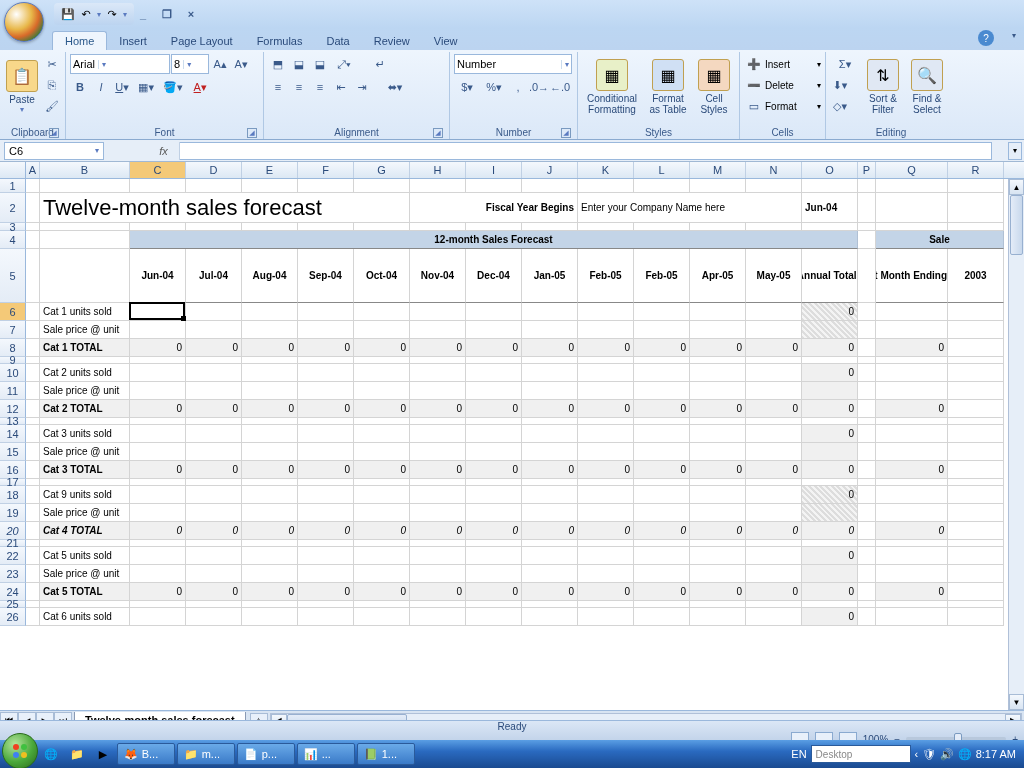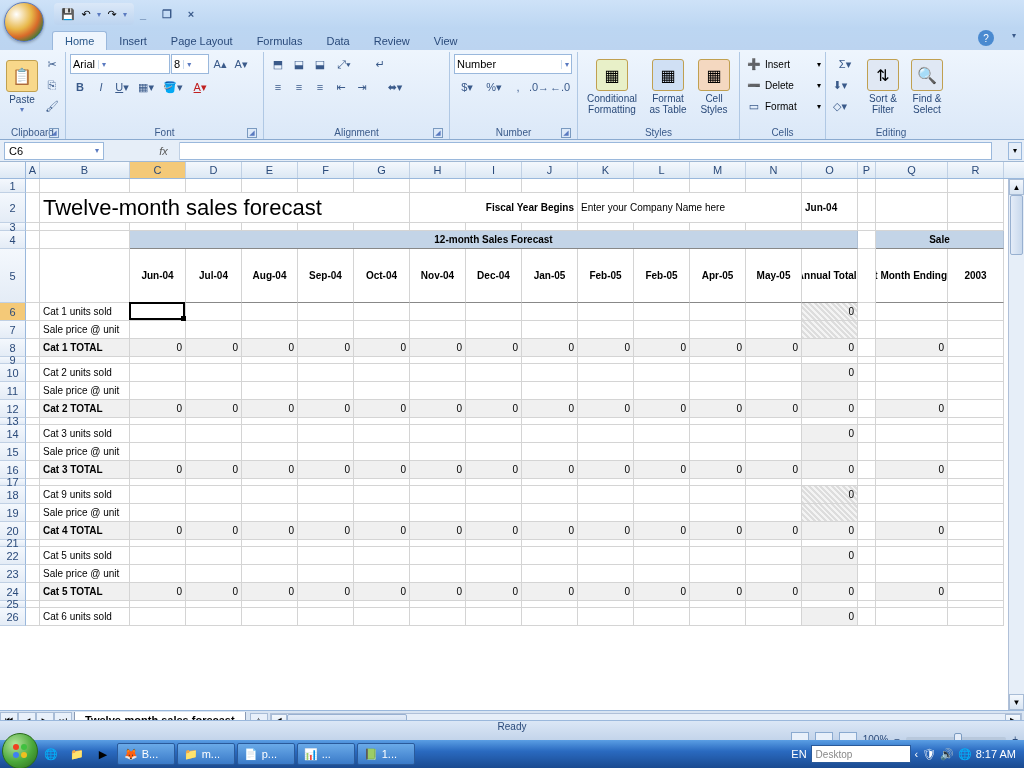--- a/index.html
+++ b/index.html
@@ -690,21 +690,21 @@
         <div class="cell " style="width: 56px; height: 18px;"></div>
         <div class="cell " style="width: 56px; height: 18px;"></div>
         <div class="cell " style="width: 56px; height: 18px;"></div>
         <div class="cell " style="width: 56px; height: 18px;"></div>
         <div class="cell " style="width: 56px; height: 18px;"></div>
         <div class="cell hatch" style="width: 56px; height: 18px;"></div>
         <div class="cell " style="width: 18px; height: 18px;"></div>
         <div class="cell " style="width: 72px; height: 18px;"></div>
         <div class="cell " style="width: 56px; height: 18px;"></div>
       </div>
-      <div class="sheet-row" style="height: 18px;">
+      <div class="sheet-row" style="height: 18px; font-style: italic;">
         <div class="row-hdr" style="height: 18px;">20</div>
         <div class="cell " style="width: 14px; height: 18px;"></div>
         <div class="cell label bold grey" style="width: 90px; height: 18px;">Cat 4 TOTAL</div>
         <div class="cell rght grey" style="width: 56px; height: 18px;">0</div>
         <div class="cell rght grey" style="width: 56px; height: 18px;">0</div>
         <div class="cell rght grey" style="width: 56px; height: 18px;">0</div>
         <div class="cell rght grey" style="width: 56px; height: 18px;">0</div>
         <div class="cell rght grey" style="width: 56px; height: 18px;">0</div>
         <div class="cell rght grey" style="width: 56px; height: 18px;">0</div>
         <div class="cell rght grey" style="width: 56px; height: 18px;">0</div>

